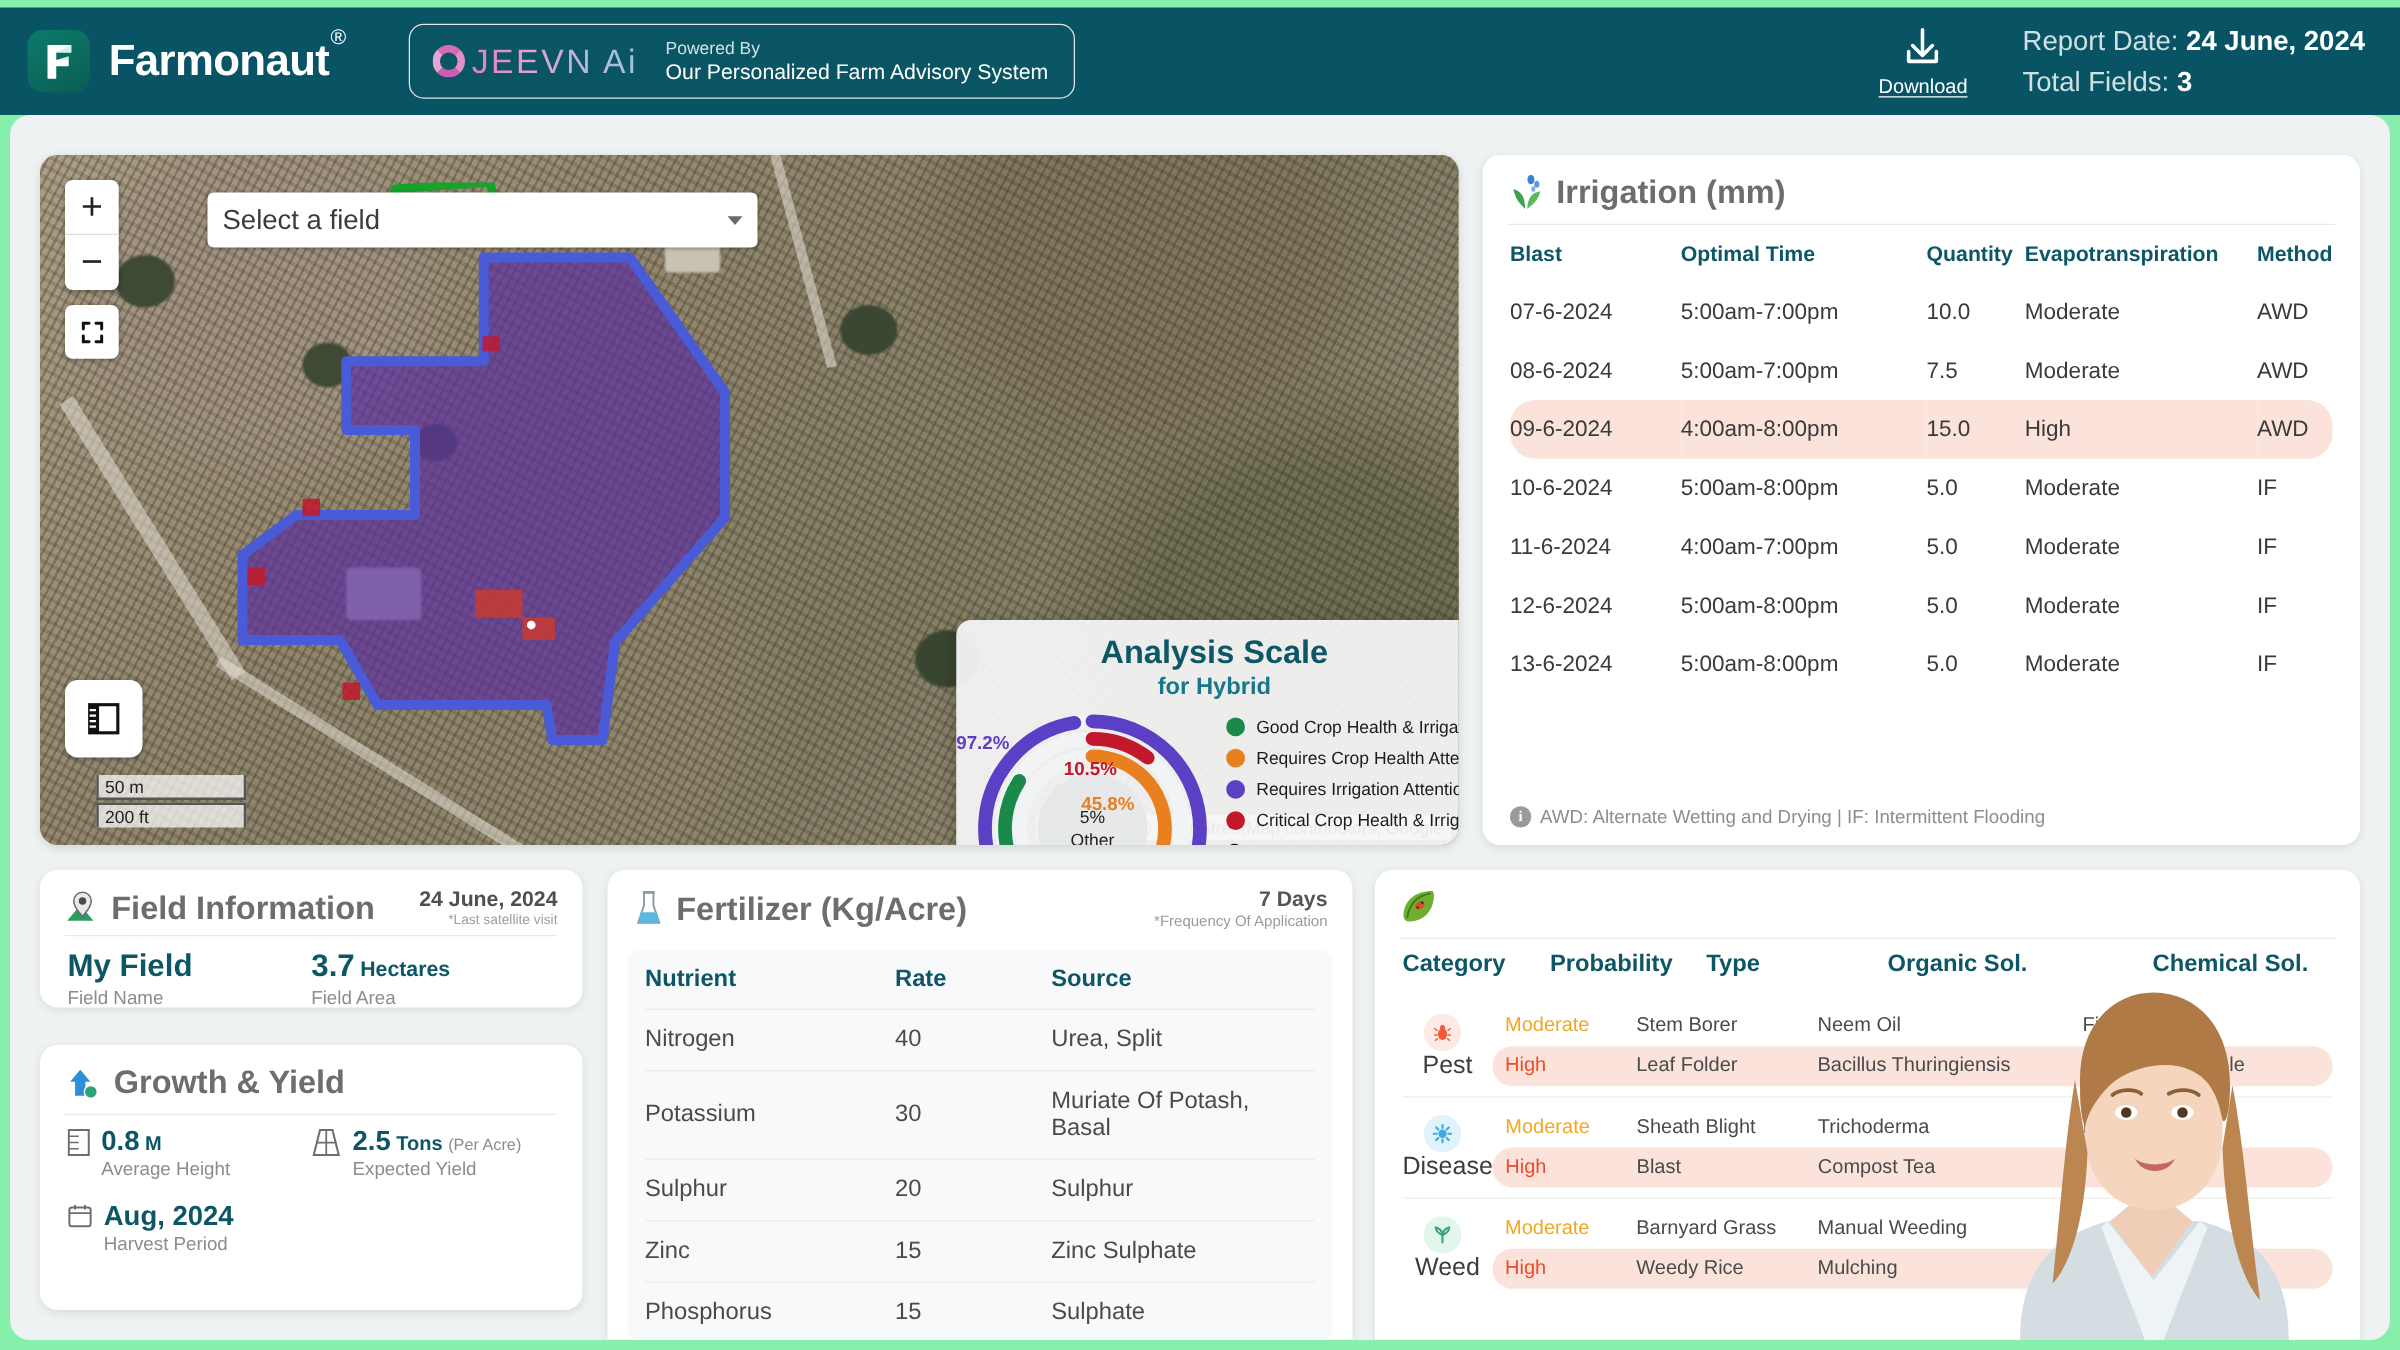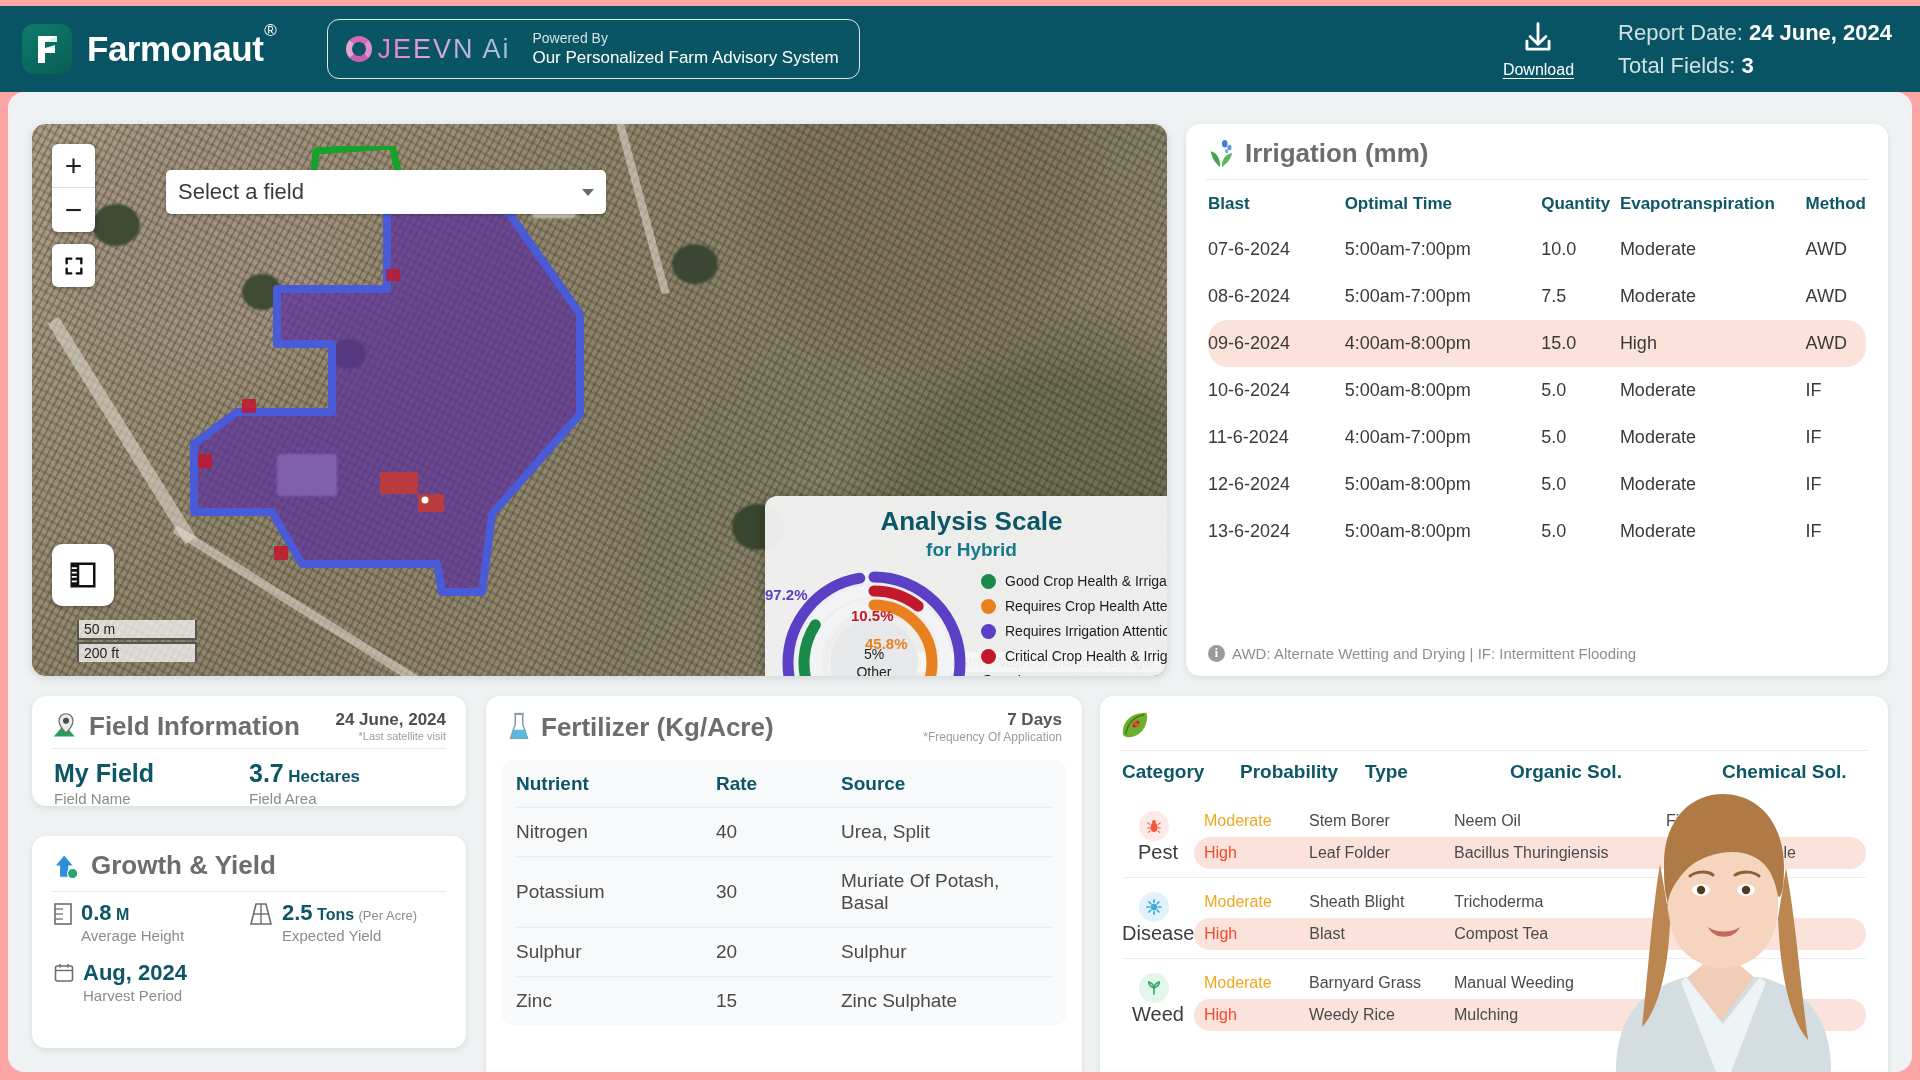--- a/index.html
+++ b/index.html
@@ -5,21 +5,21 @@
   * { box-sizing: border-box; margin: 0; padding: 0; }
   html, body {
     width: 1920px; height: 1080px;
     overflow: hidden;
     font-family: "Liberation Sans", sans-serif;
     background: #000;
   }
   #app {
     position: relative;
     width: 1920px; height: 1080px;
-    background: #fca5a5;
+    background: #86efac;
   }
 
   
   .header {
     position: absolute; left: 0; top: 6px;
     width: 1920px; height: 86px;
     background: #095464;
     display: flex; align-items: center;
   }
   .brand { display: flex; align-items: center; margin-left: 22px; }
@@ -129,21 +129,20 @@
   .zoom-btn.plus { border-bottom:1px solid #ddd; }
   .fs-btn { left:20px; top:120px; width:43px; height:43px; }
   .layer-btn { left:20px; top:420px; width:62px; height:62px; border-radius:10px; }
 
   .field-select {
     position:absolute; left:134px; top:30px; width:440px; height:44px;
     background:#ffffff; border-radius:5px;
     display:flex; align-items:center; padding:0 12px;
     box-shadow: 0 1px 3px rgba(0,0,0,.3);
     cursor:pointer;
-    margin-top:16px;
   }
   .field-select span { font-size:22px; color:#3b3b3b; }
   .fs-caret { margin-left:auto; width:0;height:0;
     border-left:6px solid transparent;border-right:6px solid transparent;
     border-top:7px solid #6a6a6a; }
 
   .scalebar { position:absolute; left:45px; bottom:12px; width:120px; }
   .scalebar div {
     background: rgba(255,255,255,.72); color:#222; font-size:14px;
     padding:1px 5px; margin-bottom:2px;
@@ -683,20 +682,25 @@
               </tr>
               <tr>
                 <td>Sulphur</td>
                 <td>20</td>
                 <td>Sulphur</td>
               </tr>
               <tr>
                 <td>Zinc</td>
                 <td>15</td>
                 <td>Zinc Sulphate</td>
+              </tr>
+              <tr>
+                <td>Phosphorus</td>
+                <td>15</td>
+                <td>Sulphate</td>
               </tr>
             </tbody>
         </table>
       </div>
 
     </div>
 
     <div class="card pz-card">
       <div class="card-head">
         <svg width="30" height="30" viewBox="0 0 32 32">

